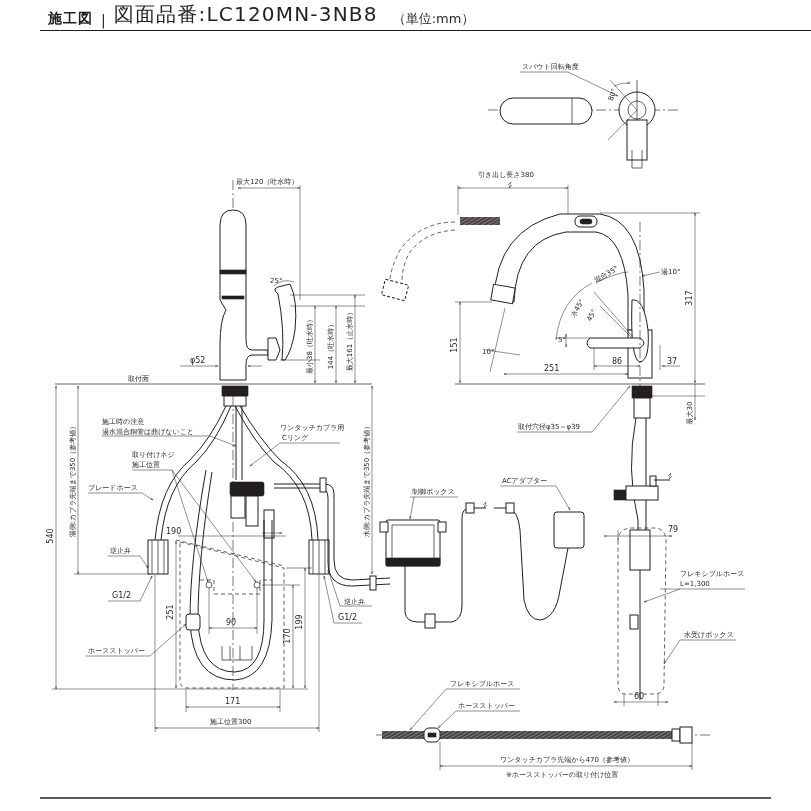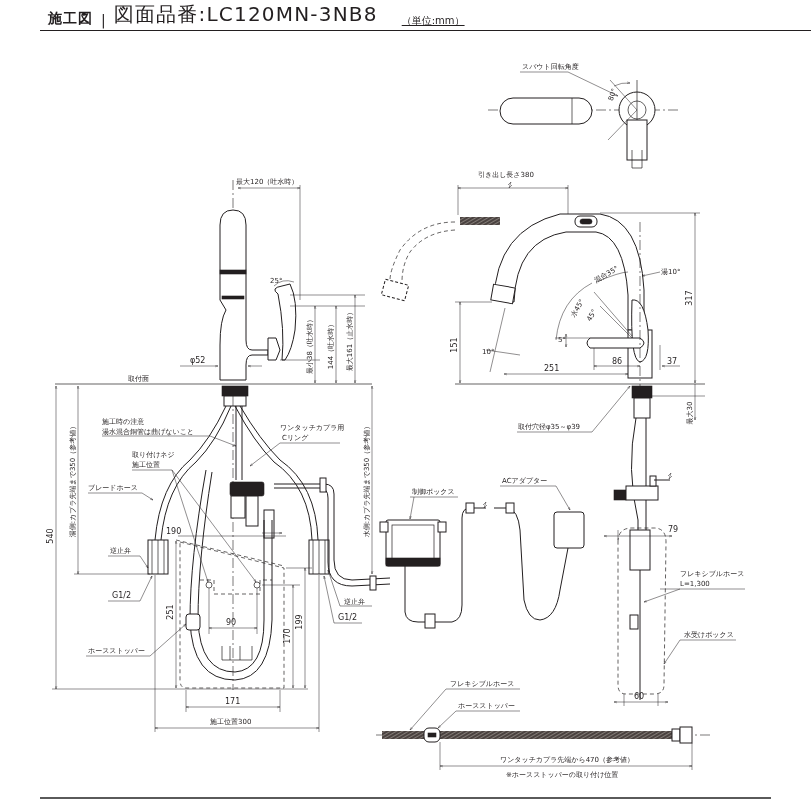--- a/index.html
+++ b/index.html
@@ -1,21 +1,21 @@
 <!DOCTYPE html>
 <html><head>
 <meta charset="utf-8">
 <style>
   html, body { margin:0; padding:0; background:#ffffff; }
   body { width:811px; height:811px; position:relative; overflow:hidden; font-family:"DejaVu Sans", sans-serif; color:#231f20; }
   .header { position:absolute; left:48px; top:6px; height:22px; display:flex; align-items:flex-end; white-space:nowrap; }
   .h-title { font-size:14px; font-weight:bold; letter-spacing:1px; }
   .h-sep { font-size:14px; margin:0 8px; color:#231f20; }
   .h-drawing { font-size:20px; letter-spacing:1.2px; }
-  .h-unit { font-size:10px; margin-left:24px;text-decoration:underline; }
+  .h-unit { font-size:13px; margin-left:15px; }
   .rule-top { position:absolute; left:40px; top:30px; width:771px; height:1px; background:#231f20; }
   .rule-bottom { position:absolute; left:40px; top:797px; width:731px; height:2px; background:#5a5a5a; }
   svg.drawing { position:absolute; left:0; top:0; }
   svg text { font-family:"DejaVu Sans", sans-serif; fill:#231f20; }
   .lbl { font-size:7px; }
   .dim { font-size:8px; }
   .ln { stroke:#231f20; stroke-width:0.7; fill:none; }
   .thin { stroke:#231f20; stroke-width:0.5; fill:none; }
   .dash { stroke:#231f20; stroke-width:0.7; fill:none; stroke-dasharray:4 3; }
   .center { stroke:#231f20; stroke-width:0.6; fill:none; stroke-dasharray:10 3 2 3; }

